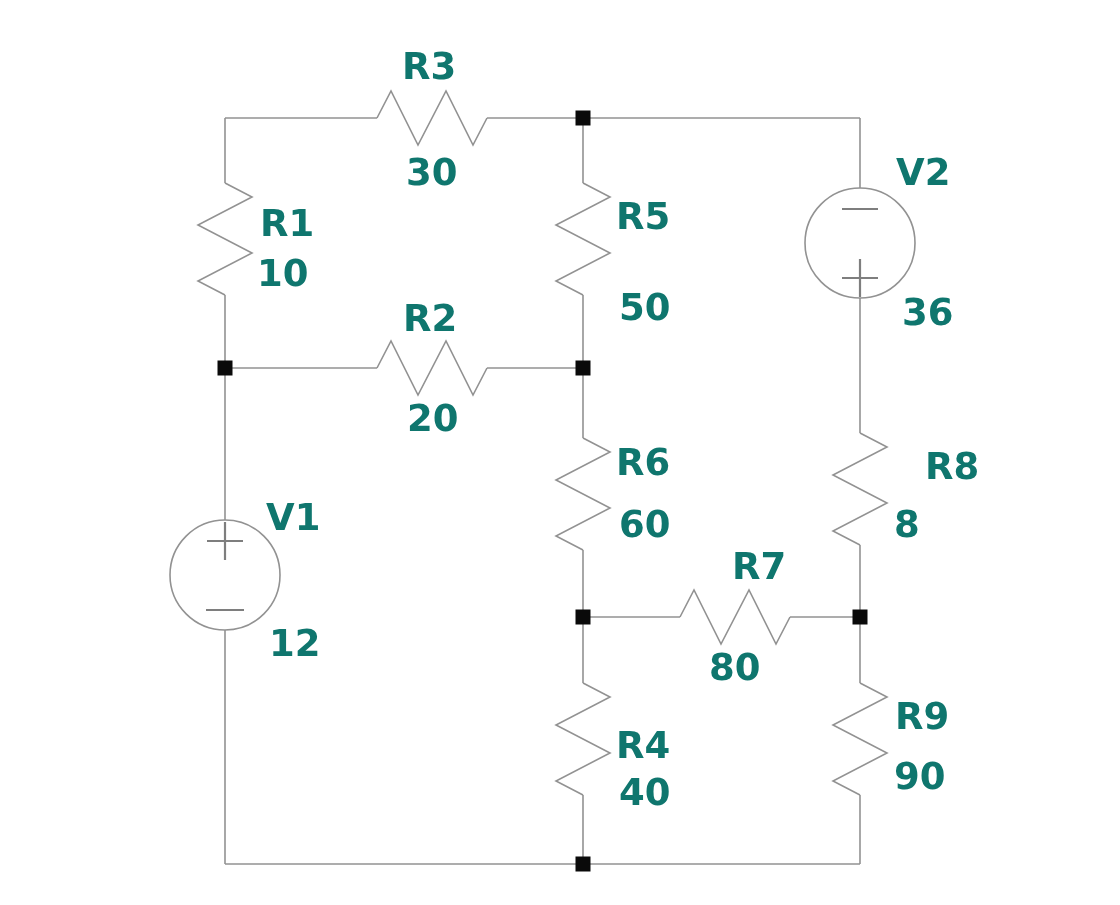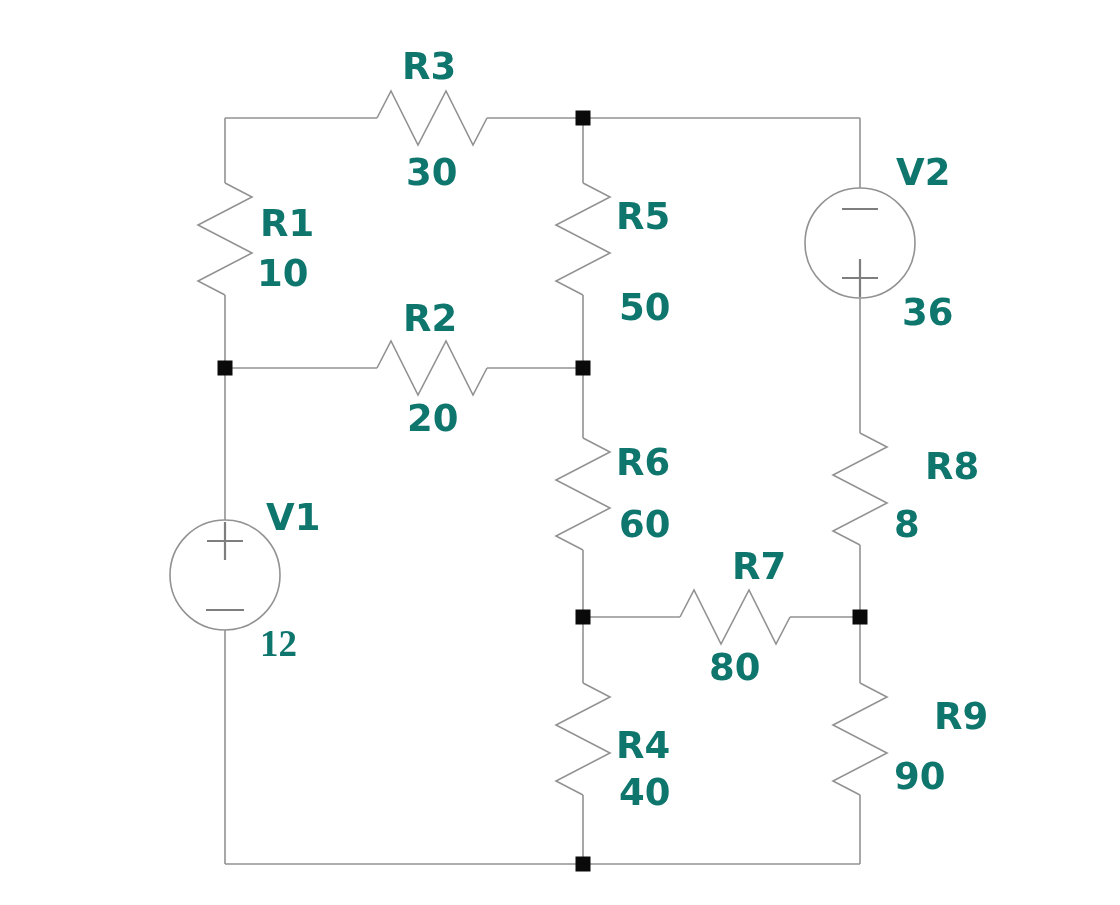--- a/index.html
+++ b/index.html
@@ -140,36 +140,36 @@
   <div class="lbl" style="left:402px; top:48px;">R3</div>
   <div class="lbl" style="left:406px; top:154px;">30</div>
 
   <div class="lbl" style="left:260px; top:199px;margin-top:6px;">R1</div>
   <div class="lbl" style="left:257px; top:255px;">10</div>
 
   <div class="lbl" style="left:403px; top:300px;">R2</div>
   <div class="lbl" style="left:407px; top:400px;">20</div>
 
   <div class="lbl" style="left:266px; top:487px;margin-top:12px;">V1</div>
-  <div class="lbl" style="left:260px; top:625px;font-family:Liberation Serif, serif;">12</div>
+  <div class="lbl" style="left:269px; top:625px;">12</div>
 
   <div class="lbl" style="left:616px; top:198px;">R5</div>
   <div class="lbl" style="left:619px; top:256px;margin-top:33px;">50</div>
 
   <div class="lbl" style="left:616px; top:444px;">R6</div>
   <div class="lbl" style="left:619px; top:506px;">60</div>
 
   <div class="lbl" style="left:708px; top:548px;margin-left:24px;">R7</div>
   <div class="lbl" style="left:709px; top:649px;">80</div>
 
   <div class="lbl" style="left:616px; top:696px;margin-top:31px;">R4</div>
   <div class="lbl" style="left:619px; top:774px;">40</div>
 
   <div class="lbl" style="left:896px; top:154px;">V2</div>
   <div class="lbl" style="left:902px; top:294px;">36</div>
 
   <div class="lbl" style="left:925px; top:448px;">R8</div>
   <div class="lbl" style="left:894px; top:506px;">8</div>
 
-  <div class="lbl" style="left:934px; top:698px;">R9</div>
+  <div class="lbl" style="left:895px; top:698px;">R9</div>
   <div class="lbl" style="left:894px; top:758px;">90</div>
 
 </div>
 
 </body></html>

